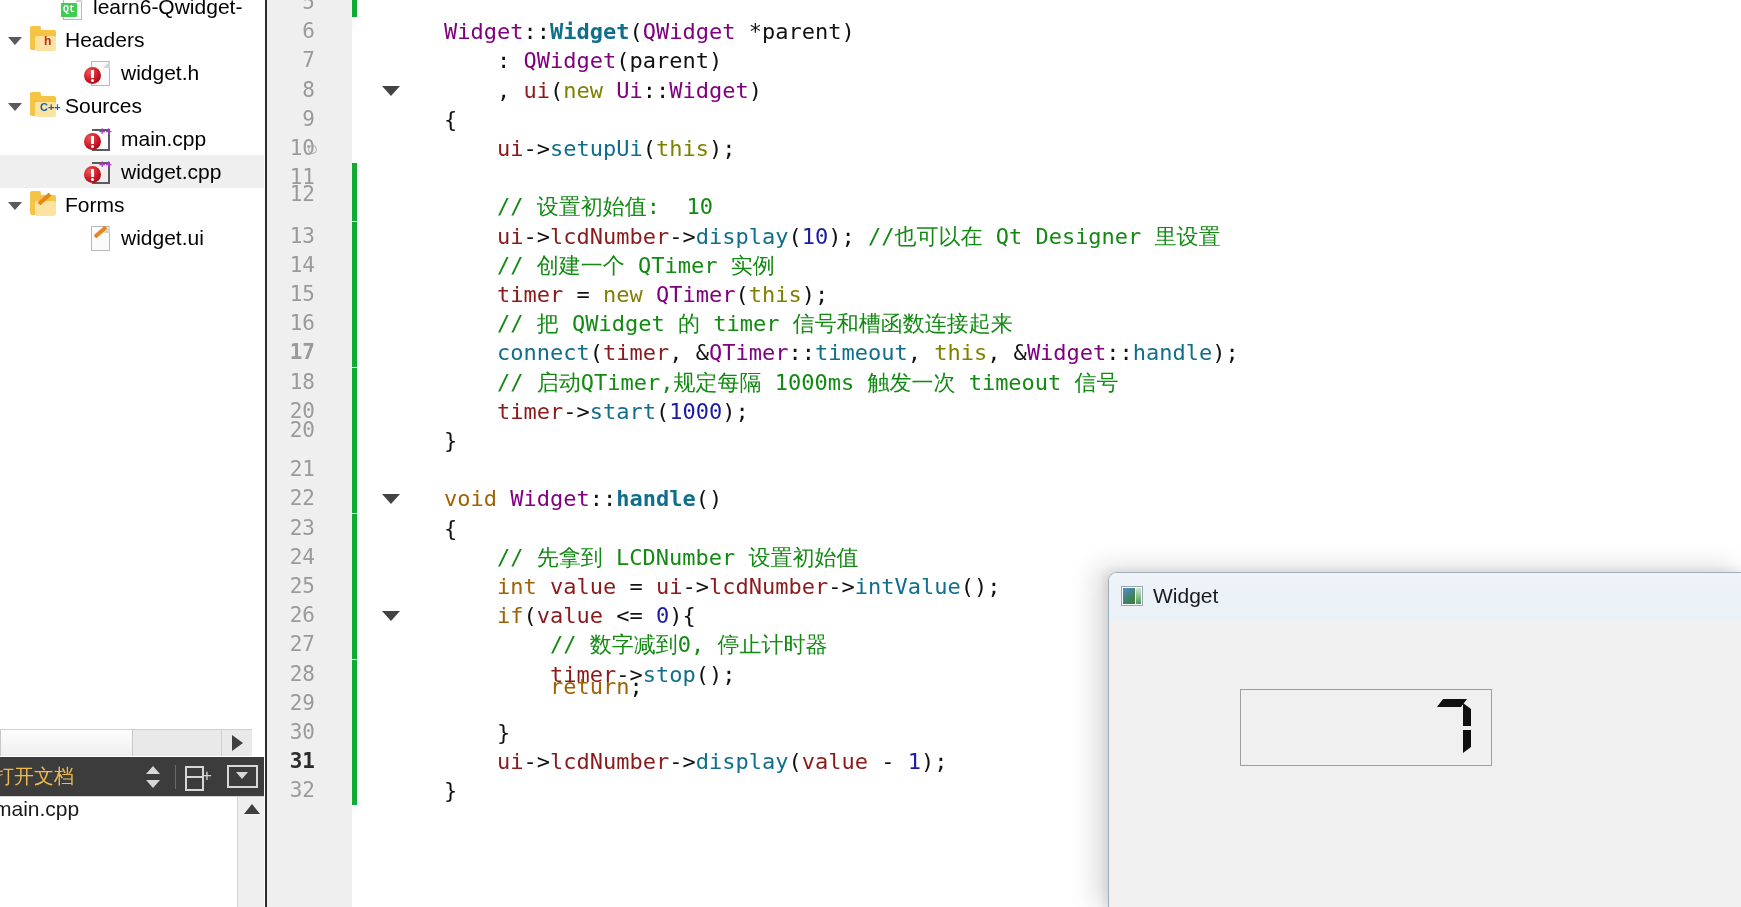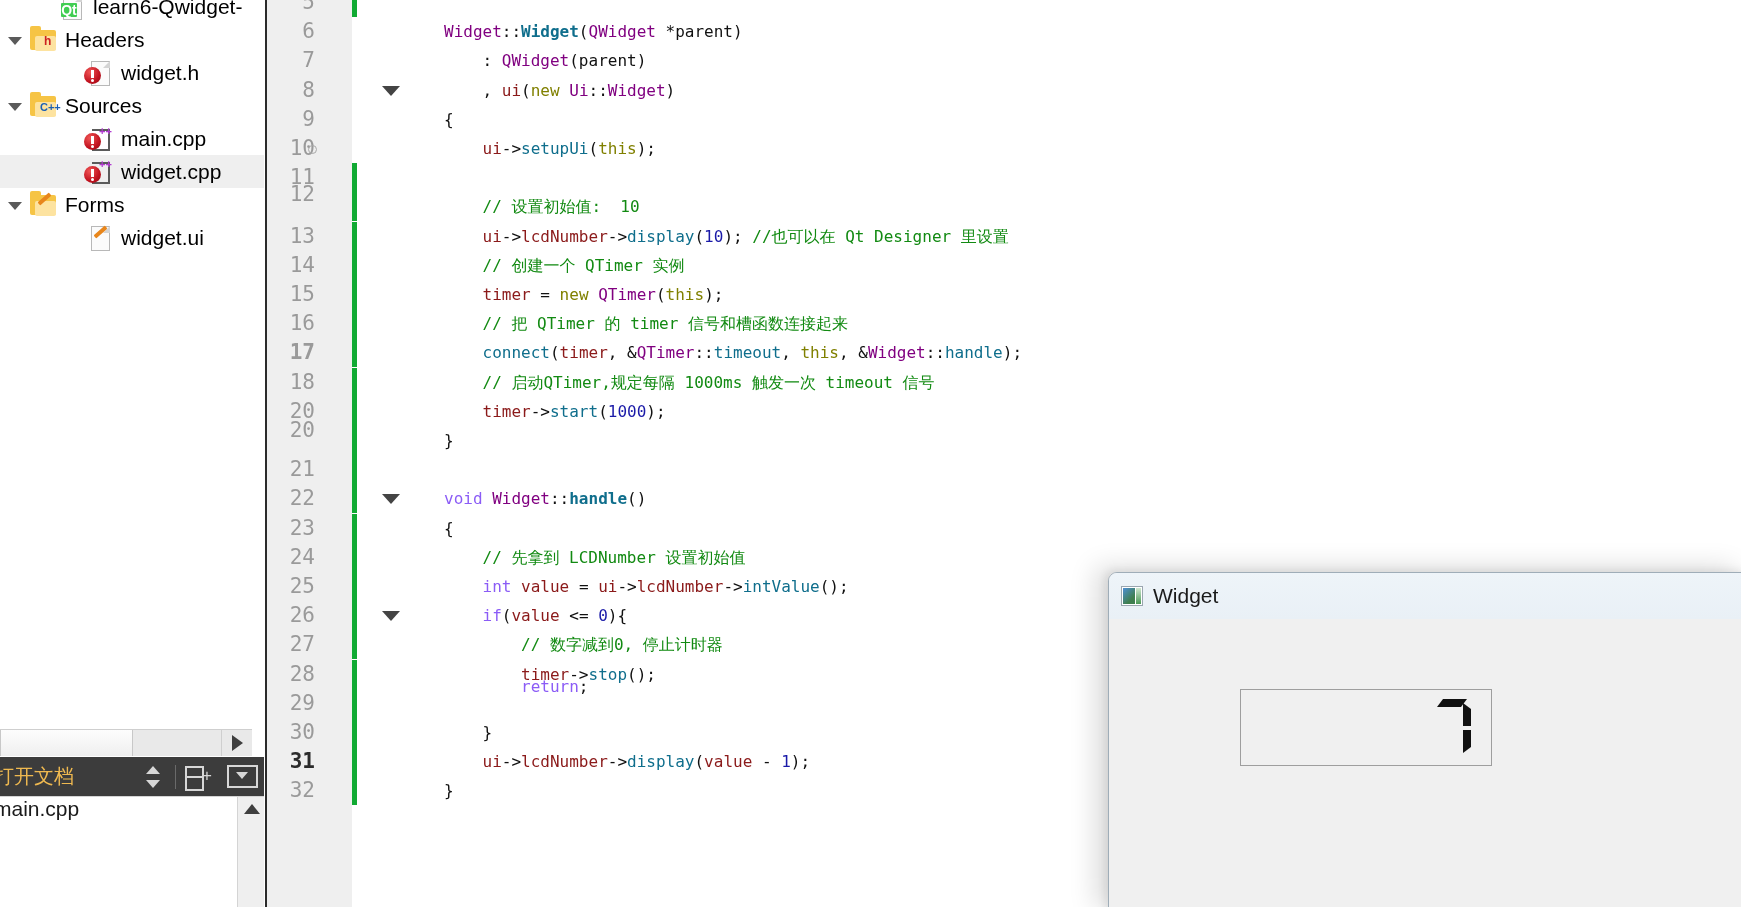--- a/index.html
+++ b/index.html
@@ -63,21 +63,21 @@
     background:#ffffff;}
   .ic-dot-b{position:absolute;left:7px;top:12px;width:3px;height:3px;background:#fff;border-radius:50%;}
   
   .ic-sq{position:absolute;left:8px;top:3px;width:16px;height:18px;
     border:2px solid #5b5b5b;border-left:none;}
   .ic-plus{position:absolute;top:1px;font-size:11px;color:#b23bd1;font-weight:bold;line-height:9px;
     font-family:"Liberation Sans",sans-serif;}
   
   .ic-qt{position:absolute;left:5px;top:9px;width:16px;height:14px;background:#41cd52;
     border-radius:1px;display:flex;align-items:center;justify-content:center;}
-  .ic-qt span{font-size:14px;color:#fff;font-weight:bold;font-family:Liberation Sans, sans-serif;}
+  .ic-qt span{font-size:10px;color:#fff;font-weight:bold;font-family:Liberation Mono, monospace;}
 
   
   #tree-hscroll{
     position:absolute;left:0;top:729px;width:252px;height:26px;
     background:#e9e9e9;border-top:1px solid #cfcfcf;display:flex;align-items:stretch;
   }
   #tree-hscroll .thumb{
     width:131px;background:linear-gradient(#fdfdfd,#efefef);
     border:1px solid #c8c8c8;border-top:none;border-bottom:none;
   }
@@ -156,33 +156,33 @@
     border-left:9px solid transparent;border-right:9px solid transparent;border-top:10px solid #444;
   }
   .bpdot{
     position:absolute;left:41px;width:7px;height:7px;border-radius:50%;border:1px solid #a9a9a9;
   }
   .greenbar{
     position:absolute;left:87px;width:5px;height:29px;background:#11aa33;
   }
   .codeline{
     position:absolute;left:92px;height:29px;line-height:29px;white-space:pre;
-    font-family:"DejaVu Sans Mono", monospace;font-size:16px;color:#111111;text-align:right;
+    font-family:"DejaVu Sans Mono", monospace;font-size:22px;color:#111111;text-align:right;
   }
 
   
   .t-cls   {color:#800080;}            
   .t-clsb  {color:#0f6e8c;font-weight:bold;} 
   .t-fn    {color:#0f6e8c;}            
   .t-fnb   {color:#0f6e8c;font-weight:bold;}
   .t-var   {color:#8b1a1a;}            
   .t-kw    {color:#808000;}
   .t-num   {color:#1a1aa8;}            
   .t-cmt   {color:#128a12;}            
-  .t-type  {color:#8b5cf6;}            
+  .t-type  {color:#a16207;}            
   .t-pl    {color:#111111;}
 
   
   #app-window{
     position:absolute;left:1108px;top:572px;width:640px;height:340px;
     background:#f0f0f0;border:1px solid #9fadb8;border-radius:9px 9px 0 0;
     box-shadow:-14px -6px 26px rgba(0,0,0,0.13), -3px -2px 8px rgba(0,0,0,0.08);
     overflow:hidden;
   }
   #app-titlebar{
@@ -390,21 +390,21 @@
       <div class="codeline" style="top: 17.2px;"><span class="t-cls">Widget</span><span class="t-pl">::</span><span class="t-clsb">Widget</span><span class="t-pl">(</span><span class="t-cls">QWidget</span><span class="t-pl"> *parent)</span></div>
       <div class="codeline" style="top: 46.4px;"><span class="t-pl">    : </span><span class="t-cls">QWidget</span><span class="t-pl">(parent)</span></div>
       <div class="codeline" style="top: 75.6px;"><span class="t-pl">    , </span><span class="t-var">ui</span><span class="t-pl">(</span><span class="t-kw">new</span><span class="t-pl"> </span><span class="t-cls">Ui</span><span class="t-pl">::</span><span class="t-cls">Widget</span><span class="t-pl">)</span></div>
       <div class="codeline" style="top: 104.8px;"><span class="t-pl">{</span></div>
       <div class="codeline" style="top: 134px;"><span class="t-pl">    </span><span class="t-var">ui</span><span class="t-pl">-&gt;</span><span class="t-fn">setupUi</span><span class="t-pl">(</span><span class="t-kw">this</span><span class="t-pl">);</span></div>
       <div class="codeline" style="top: 163.2px;"></div>
       <div class="codeline" style="top: 192.4px;"><span class="t-cmt">    // 设置初始值:  10</span></div>
       <div class="codeline" style="top: 221.6px;"><span class="t-pl">    </span><span class="t-var">ui</span><span class="t-pl">-&gt;</span><span class="t-var">lcdNumber</span><span class="t-pl">-&gt;</span><span class="t-fn">display</span><span class="t-pl">(</span><span class="t-num">10</span><span class="t-pl">); </span><span class="t-cmt">//也可以在 Qt Designer 里设置</span></div>
       <div class="codeline" style="top: 250.8px;"><span class="t-cmt">    // 创建一个 QTimer 实例</span></div>
       <div class="codeline" style="top: 280px;"><span class="t-pl">    </span><span class="t-var">timer</span><span class="t-pl"> = </span><span class="t-kw">new</span><span class="t-pl"> </span><span class="t-cls">QTimer</span><span class="t-pl">(</span><span class="t-kw">this</span><span class="t-pl">);</span></div>
-      <div class="codeline" style="top: 309.2px;"><span class="t-cmt">    // 把 QTimer 的 timer 信号和槽函数连接起来</span></div>
+      <div class="codeline" style="top: 309.2px;"><span class="t-cmt">    // 把 QWidget 的 timer 信号和槽函数连接起来</span></div>
       <div class="codeline" style="top: 338.4px;"><span class="t-pl">    </span><span class="t-fn">connect</span><span class="t-pl">(</span><span class="t-var">timer</span><span class="t-pl">, &amp;</span><span class="t-cls">QTimer</span><span class="t-pl">::</span><span class="t-fn">timeout</span><span class="t-pl">, </span><span class="t-kw">this</span><span class="t-pl">, &amp;</span><span class="t-cls">Widget</span><span class="t-pl">::</span><span class="t-fn">handle</span><span class="t-pl">);</span></div>
       <div class="codeline" style="top: 367.6px;"><span class="t-cmt">    // 启动QTimer,规定每隔 1000ms 触发一次 timeout 信号</span></div>
       <div class="codeline" style="top: 396.8px;"><span class="t-pl">    </span><span class="t-var">timer</span><span class="t-pl">-&gt;</span><span class="t-fn">start</span><span class="t-pl">(</span><span class="t-num">1000</span><span class="t-pl">);</span></div>
       <div class="codeline" style="top: 426px;"><span class="t-pl">}</span></div>
       <div class="codeline" style="top: 455.2px;"></div>
       <div class="codeline" style="top: 484.4px;"><span class="t-type">void</span><span class="t-pl"> </span><span class="t-cls">Widget</span><span class="t-pl">::</span><span class="t-fnb">handle</span><span class="t-pl">()</span></div>
       <div class="codeline" style="top: 513.6px;"><span class="t-pl">{</span></div>
       <div class="codeline" style="top: 542.8px;"><span class="t-cmt">    // 先拿到 LCDNumber 设置初始值</span></div>
       <div class="codeline" style="top: 572px;"><span class="t-pl">    </span><span class="t-type">int</span><span class="t-pl"> </span><span class="t-var">value</span><span class="t-pl"> = </span><span class="t-var">ui</span><span class="t-pl">-&gt;</span><span class="t-var">lcdNumber</span><span class="t-pl">-&gt;</span><span class="t-fn">intValue</span><span class="t-pl">();</span></div>
       <div class="codeline" style="top: 601.2px;"><span class="t-pl">    </span><span class="t-type">if</span><span class="t-pl">(</span><span class="t-var">value</span><span class="t-pl"> &lt;= </span><span class="t-num">0</span><span class="t-pl">){</span></div>

